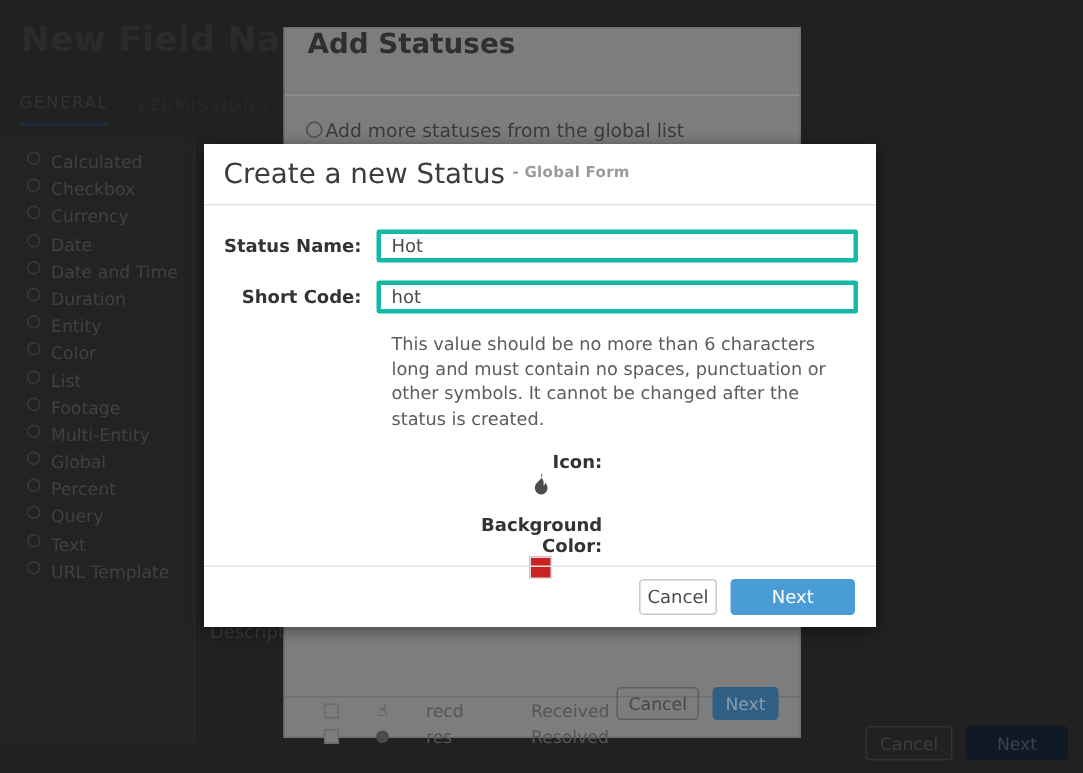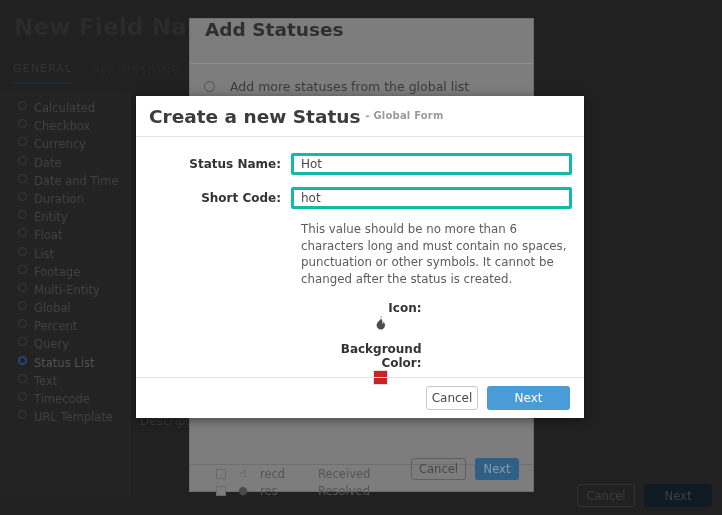--- a/index.html
+++ b/index.html
@@ -162,21 +162,21 @@
     color: #2f2f2f;
   }
   .dialog-back-body {
     position: relative;
     height: 384px;
     padding: 15px 14px 0 14px;
   }
   .global-opt {
     display: flex;
     align-items: center;
-    gap: 15px;
+    gap: 2px;
     text-align: right;
   }
   .global-radio {
     width: 11px;
     height: 11px;
     border-radius: 50%;
     border: 1px solid #4e4e4e;
     flex: none;
   }
   .global-opt-label {
@@ -198,21 +198,21 @@
     left: 0;
     right: 0;
     top: 400px;
     border-top: 1px solid #6f6f6f;
   }
   .status-row {
     display: flex;
     align-items: center;
     height: 17px;
     padding-left: 26px;
-    gap: 0;
+    gap: 12px;
   }
   .row-check {
     width: 10px;
     height: 10px;
     border: 1px solid #6a6a6a;
     background: #7d7d7d;
     flex: none;
   }
   .row-icon {
     width: 34px;
@@ -283,36 +283,35 @@
   .modal-header {
     height: 41px;
     border-bottom: 1px solid #e2e2e2;
     display: flex;
     align-items: center;
     padding-left: 13px;
     gap: 5px;
   }
   .modal-title {
     font-size: 18.5px;
-    font-weight: bold;
+    font-weight: normal;
     color: #3c3c3c;
   }
   .modal-subtitle {
     font-size: 10px;
     font-weight: bold;
     color: #9a9a9a;
     padding-bottom: 1px;
     letter-spacing: 0.2px;
   }
 
   .modal-body {
     position: relative;
     height: 240px;
     padding: 16px 12px 0 12px;
-    margin-left: 40px;
   }
   .form-row {
     display: flex;
     align-items: center;
     margin-bottom: 12px;
   }
   .form-label {
     width: 103px;
     text-align: right;
     padding-right: 10px;
@@ -435,21 +434,21 @@
         <div class="type-item">
           <span class="type-radio"></span>
           <span class="type-label">Duration</span>
         </div>
         <div class="type-item">
           <span class="type-radio"></span>
           <span class="type-label">Entity</span>
         </div>
         <div class="type-item">
           <span class="type-radio"></span>
-          <span class="type-label">Float</span>
+          <span class="type-label">Color</span>
         </div>
         <div class="type-item">
           <span class="type-radio"></span>
           <span class="type-label">List</span>
         </div>
         <div class="type-item">
           <span class="type-radio"></span>
           <span class="type-label">Footage</span>
         </div>
         <div class="type-item">
@@ -461,31 +460,23 @@
           <span class="type-label">Global</span>
         </div>
         <div class="type-item">
           <span class="type-radio"></span>
           <span class="type-label">Percent</span>
         </div>
         <div class="type-item">
           <span class="type-radio"></span>
           <span class="type-label">Query</span>
         </div>
-        <div class="type-item selected">
-          <span class="type-radio"></span>
-          <span class="type-label">Status List</span>
-        </div>
         <div class="type-item">
           <span class="type-radio"></span>
           <span class="type-label">Text</span>
-        </div>
-        <div class="type-item">
-          <span class="type-radio"></span>
-          <span class="type-label">Timecode</span>
         </div>
         <div class="type-item">
           <span class="type-radio"></span>
           <span class="type-label">URL Template</span>
         </div>
       </div>
     </div>
 
     <div class="desc-label">Description</div>
 

